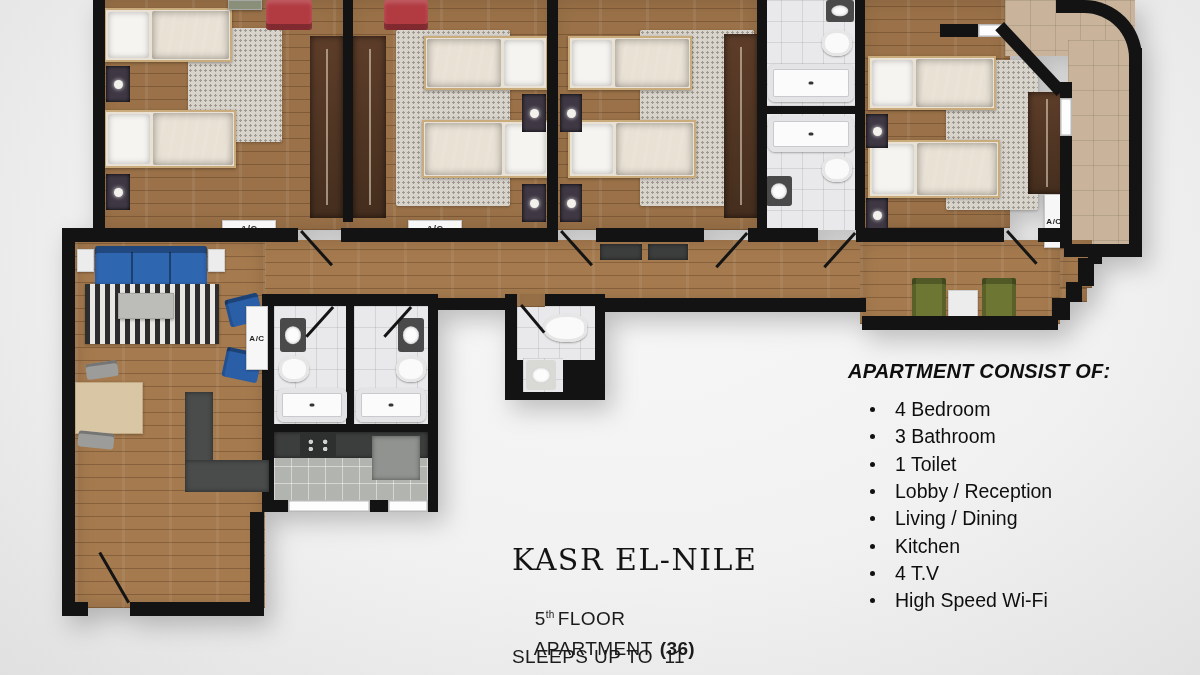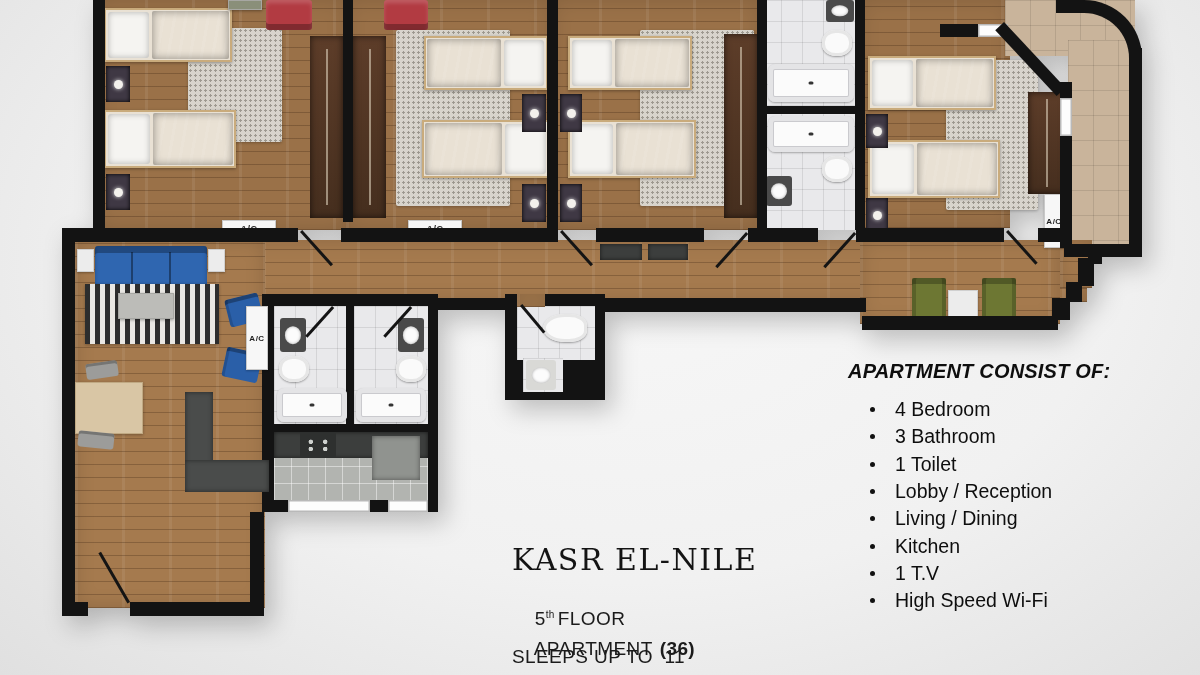--- a/index.html
+++ b/index.html
@@ -289,18 +289,18 @@
 
   <div class="consist">
     <h2>APARTMENT CONSIST OF:</h2>
     <ul>
       <li>4 Bedroom</li>
       <li>3 Bathroom</li>
       <li>1 Toilet</li>
       <li>Lobby / Reception</li>
       <li>Living / Dining</li>
       <li>Kitchen</li>
-      <li>1 T.V</li>
+      <li>4 T.V</li>
       <li>High Speed Wi-Fi</li>
     </ul>
   </div>
 
 </div>
 
 </body></html>

